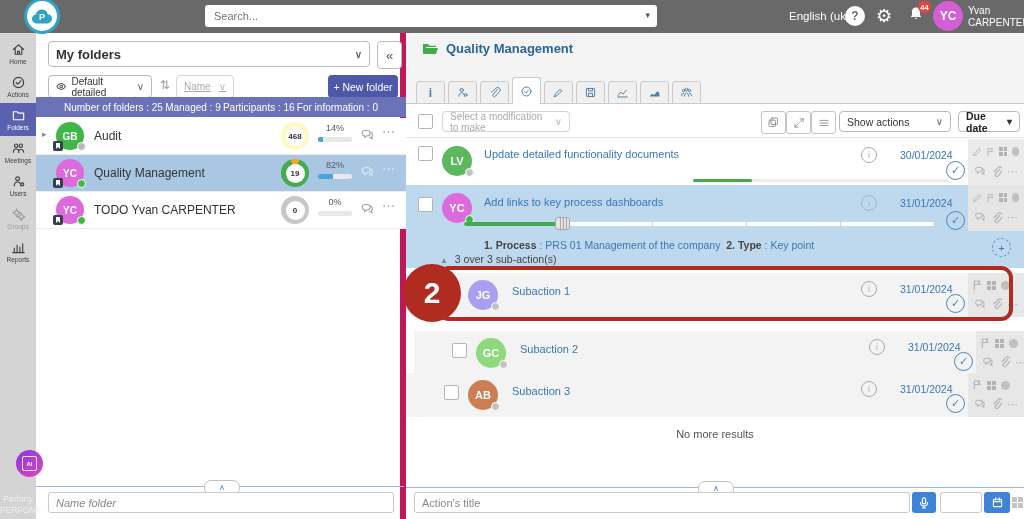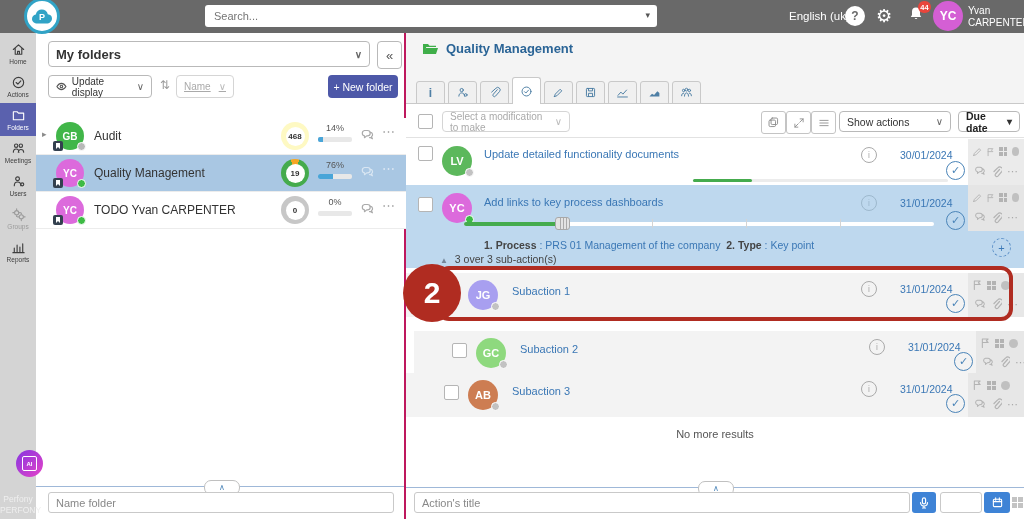--- a/index.html
+++ b/index.html
@@ -32,21 +32,21 @@
   .ritem .rlab{font-size:6.5px;}
   .ritem.active{background:#5a61ae;color:#fff;}
   .ritem.disabled{color:#9b9b9b;}
   .aicircle{position:absolute;left:16px;top:450px;width:27px;height:27px;border-radius:50%;z-index:25;
         background:linear-gradient(135deg,#8636e0,#e543c8);display:flex;align-items:center;justify-content:center;}
   .aichip{width:13px;height:13px;border:1px solid #fff;border-radius:2px;color:#fff;font-size:6px;font-weight:bold;
         display:flex;align-items:center;justify-content:center;}
   .brand{position:absolute;left:0;bottom:3px;width:36px;text-align:center;color:#efefef;font-size:8.5px;line-height:11px;}
 
   
-  .fpanel{position:absolute;left:36px;top:33px;width:370px;height:486px;background:#fff;border-right:2px solid #be185d;box-sizing:border-box;}
+  .fpanel{position:absolute;left:36px;top:33px;width:370px;height:486px;background:#fff;border-right:6px solid #be185d;box-sizing:border-box;}
   .sel{border:1px solid #b9b9b9;border-radius:4px;background:#fff;display:flex;align-items:center;
         font-size:11px;color:#333;padding:0 7px;gap:5px;box-sizing:border-box;}
   .sel .caret{margin-left:auto;color:#666;font-size:10px;}
   .myfolders{position:absolute;left:12px;top:8px;width:322px;height:26px;font-size:13px;font-weight:bold;}
   .collapsebtn{position:absolute;left:341px;top:8px;width:23px;height:26px;border:1px solid #b9b9b9;border-radius:4px;
         background:#fff;color:#555;font-size:13px;display:flex;align-items:center;justify-content:center;}
   .displaysel{position:absolute;left:12px;top:42px;width:104px;height:23px;}
   .sorticon{position:absolute;left:124px;top:45px;color:#9a9a9a;font-size:12px;}
   .namesel{position:absolute;left:140px;top:42px;width:58px;height:23px;color:#aaa;border-color:#d5d5d5;text-decoration:underline;}
   .newfolderbtn{position:absolute;left:292px;top:42px;width:70px;height:23px;background:#4d58a8;color:#fff;border-radius:4px;
@@ -238,30 +238,36 @@
     <span>My folders</span>
     <span class="caret">∨</span>
   </div>
   <div class="collapsebtn">«</div>
 
   <div class="sel displaysel" style="font-size:10px;">
     <svg class="ic" width="12" height="9" viewBox="0 0 12 9" style="color:#555">
         <path d="M1 4.5C2.5 2 4 1 6 1s3.5 1 5 3.5C9.5 7 8 8 6 8S2.5 7 1 4.5z"></path>
         <circle cx="6" cy="4.5" r="1.4"></circle>
       </svg>
-    <span>Update display</span>
+    <span>Default detailed</span>
     <span class="caret">∨</span>
   </div>
   <span class="sorticon">⇅</span>
   <div class="sel namesel" style="font-size:10px;">
     <span>Name</span>
     <span class="caret" style="color:#bbb">∨</span>
   </div>
   <div class="newfolderbtn">+ New folder</div>
 
+  <div class="statsbar">
+    <span>Number of folders : 25</span>
+    <span>Managed : 9</span>
+    <span>Participants : 16</span>
+    <span>For information : 0</span>
+  </div>
 
   <div class="frow" style="top:85px">
     <span class="fexp">▸</span>
     <span class="avwrap" style="left:20px;top:4px;">
       <span class="avatar" style="font-size: 10px; background: rgb(65, 182, 73);">GB</span>
       <span class="fbadge">
           <i></i>
         </span>
       <span class="sdot" style="background: rgb(184, 184, 184);"></span>
     </span>
@@ -285,21 +291,21 @@
       <span class="avatar" style="font-size: 10px; background: rgb(220, 106, 220);">YC</span>
       <span class="fbadge">
           <i></i>
         </span>
       <span class="sdot" style="background: rgb(61, 187, 68);"></span>
     </span>
     <span class="fname">Quality Management</span>
     <span class="donut green-orange">
         <span class="donut-in">19</span>
       </span>
-    <span class="fpct">76%</span>
+    <span class="fpct">82%</span>
     <span class="minibar">
         <i style="width: 43%;"></i>
       </span>
     <span class="fchat" style="color:#d9e6f2"><svg class="ic" width="15" height="13" viewBox="0 0 15 13">
           <path d="M4.5 1.5h3a2.7 2.7 0 0 1 0 5.4H6.7L4.5 8.7V6.8A2.7 2.7 0 0 1 4.5 1.5z"></path>
           <path d="M10.3 3.4a2.4 2.4 0 0 1 1.2 4.4l.9 2-2.1-1.2h-.8"></path>
         </svg></span>
     <span class="fdots" style="color:#e6eef6">⋯</span>
   </div>
 
@@ -321,21 +327,21 @@
       </span>
     <span class="fchat"><svg class="ic" width="15" height="13" viewBox="0 0 15 13">
           <path d="M4.5 1.5h3a2.7 2.7 0 0 1 0 5.4H6.7L4.5 8.7V6.8A2.7 2.7 0 0 1 4.5 1.5z"></path>
           <path d="M10.3 3.4a2.4 2.4 0 0 1 1.2 4.4l.9 2-2.1-1.2h-.8"></path>
         </svg></span>
     <span class="fdots">⋯</span>
   </div>
 
   <div class="pillline" style="left:0;top:453px;width:368px;"></div>
   <div class="pill" style="left:168px;top:447px;">∧</div>
-  <input class="binput" style="left: 12px; top: 459px; width: 346px;" placeholder="Name folder">
+  <input class="binput" style="left: 12px; top: 459px; width: 346px; font-style: italic;" placeholder="Name folder">
 </div>
 
 <div class="mpanel">
   <div class="mheadstrip"></div>
   <div class="mtitle">
     <svg width="17" height="14" viewBox="0 0 17 14">
         <path fill="#3fae49" d="M1 2h5l1.5 1.8H14V5H4.2L2.5 12H1z"></path>
         <path fill="#3fae49" d="M3.5 6H16l-2 6H2z"></path>
       </svg>
     <span>Quality Management</span>

